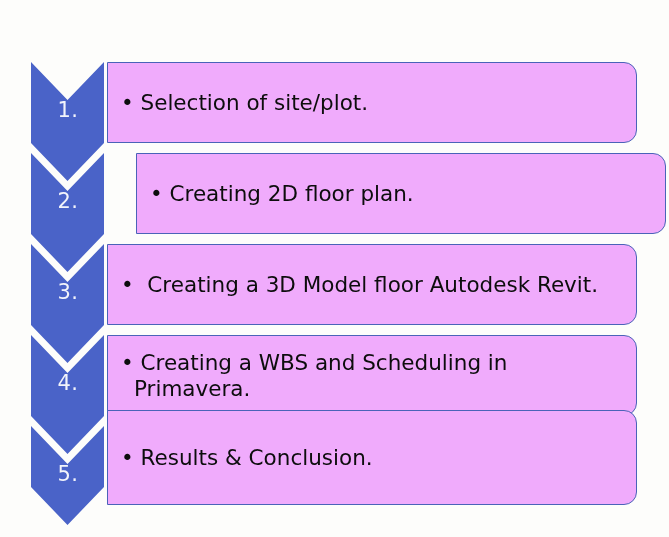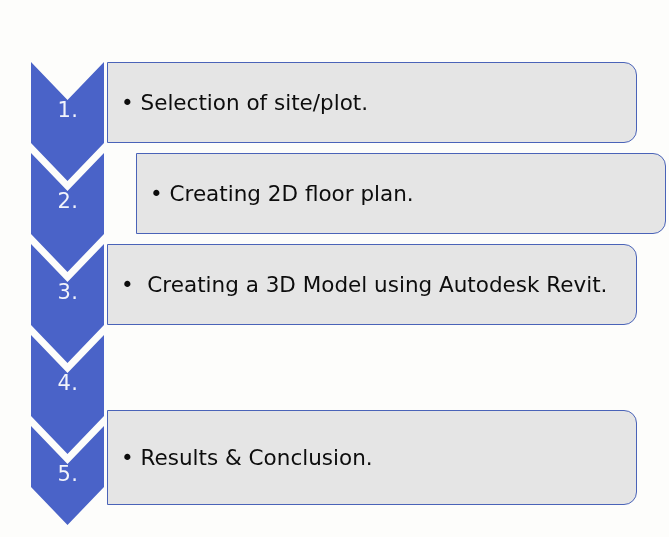--- a/index.html
+++ b/index.html
@@ -45,21 +45,21 @@
     line-height: 1;
     opacity: 0.93;
   }
 
   
   .step-box {
     position: absolute;
     left: 107px;
     width: 530px;
     box-sizing: border-box;
-    background: #e5e5e5;
+    background: #f0abfc;
     border: 1.4px solid #4a63b8;
     border-top-left-radius: 0px;
     border-bottom-left-radius: 0px;
     border-top-right-radius: 13px;
     border-bottom-right-radius: 13px;
     display: flex;
     align-items: center;
   }
 
   .step-text {
@@ -101,21 +101,24 @@
 
   <div class="step-box" style="top:62px; height:81px;">
     <span class="step-text">• Selection of site/plot.</span>
   </div>
 
   <div class="step-box" style="top:153px; height:81px;margin-left:29px;">
     <span class="step-text">• Creating 2D floor plan.</span>
   </div>
 
   <div class="step-box" style="top:244px; height:81px;">
-    <span class="step-text">•  Creating a 3D Model using Autodesk Revit.</span>
+    <span class="step-text">•  Creating a 3D Model floor Autodesk Revit.</span>
   </div>
 
+  <div class="step-box" style="top:335px; height:81px;">
+    <span class="step-text">• Creating a WBS and Scheduling in Primavera.</span>
+  </div>
 
   <div class="step-box" style="top:410px; height:95px;">
     <span class="step-text">• Results &amp; Conclusion.</span>
   </div>
 
 </div>
 
 </body></html>

